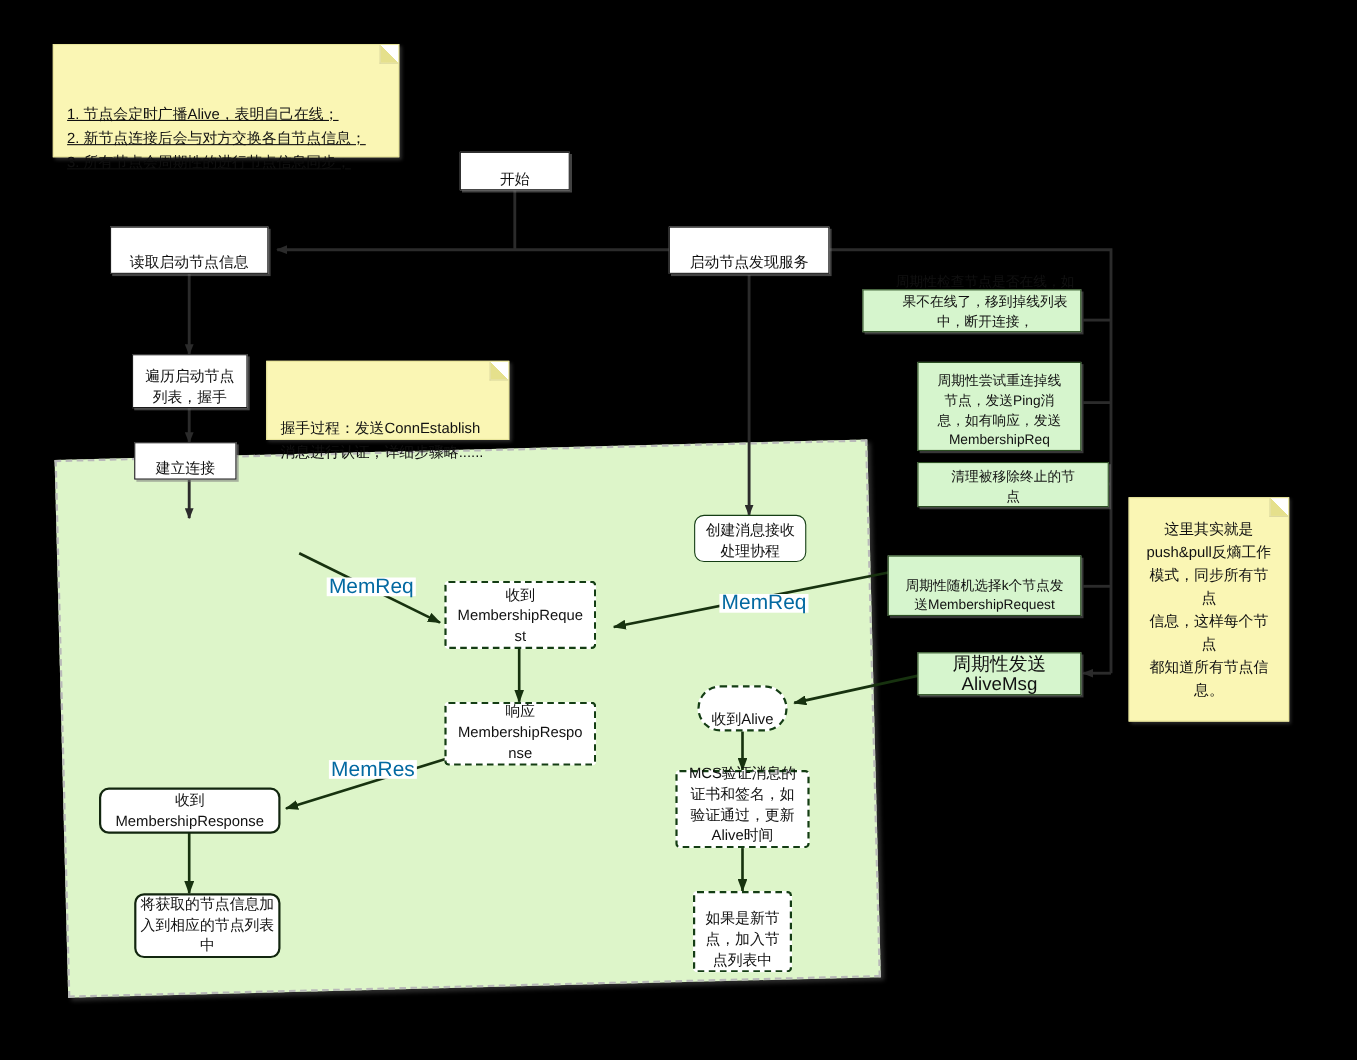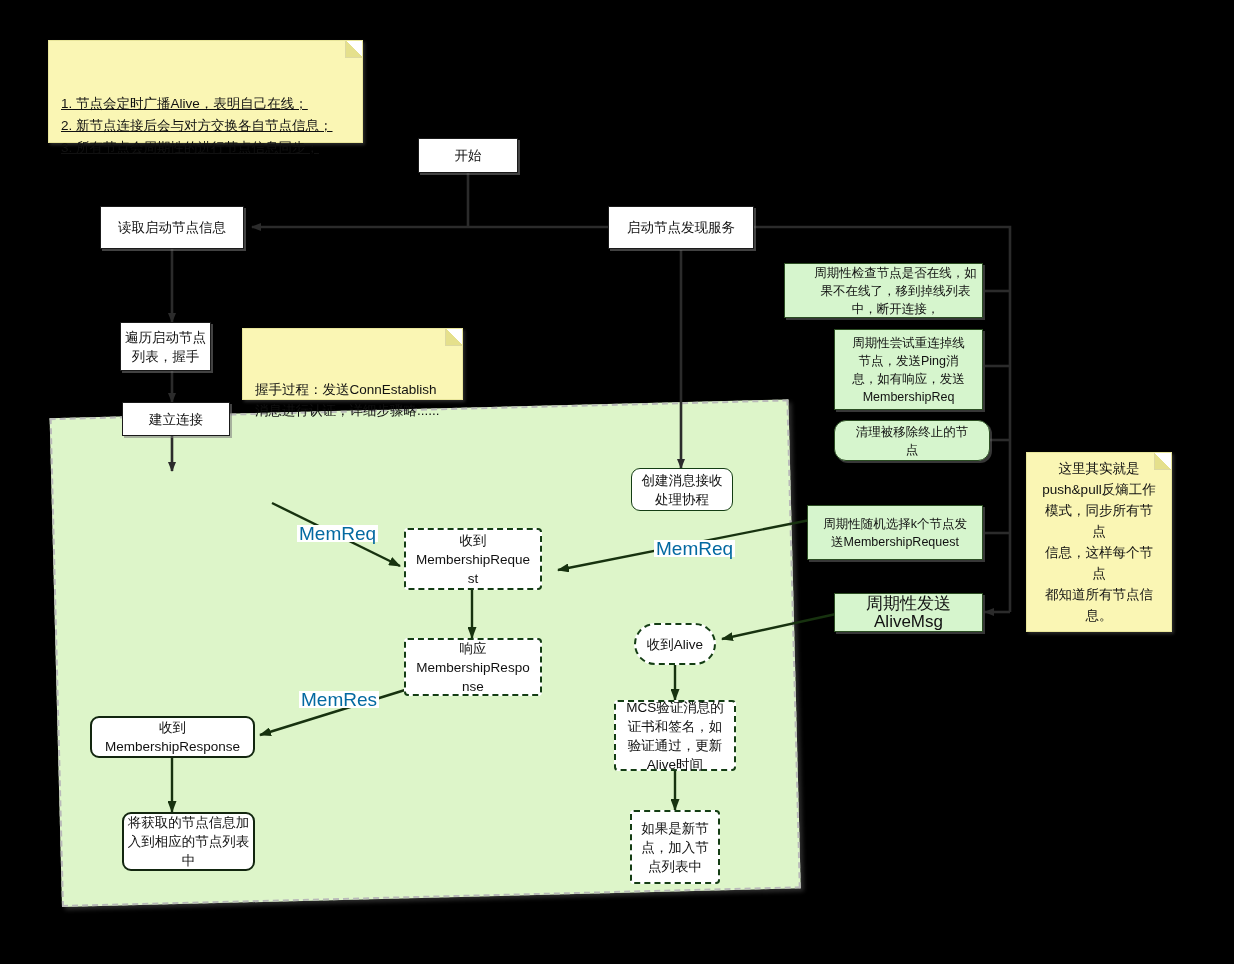--- a/index.html
+++ b/index.html
@@ -7,21 +7,21 @@
   body{
     width:1234px;height:964px;position:relative;overflow:hidden;
     font-family:"Liberation Sans","DejaVu Sans",sans-serif;
     color:#111;
   }
   #stage{position:absolute;left:0;top:0;width:1234px;height:964px;}
 
   
   .node{
     position:absolute;box-sizing:border-box;
-    display:flex;align-items:center;justify-content:center;text-align:center;
+    display:flex;align-items:flex-end;justify-content:center;text-align:center;
     font-size:13.5px;line-height:19px;
     white-space:pre-line;
   }
   
   .n-white{
     background:#ffffff;border:1.6px solid #1a1a1a;
     box-shadow:2px 2px 0 rgba(120,120,120,.55);
   }
   
   .n-green{
@@ -149,69 +149,69 @@
     </div>
 
     <div class="node n-white" style="left:100px;top:206px;width:144px;height:43px;">
       <span>读取启动节点信息</span>
     </div>
 
     <div class="node n-white" style="left:608px;top:206px;width:146px;height:43px;">
       <span>启动节点发现服务</span>
     </div>
 
-    <div class="node n-white" style="left:120px;top:322px;width:91px;height:49px;">
+    <div class="node n-white" style="left:120px;top:322px;width:105px;height:49px;">
       <span>遍历启动节点
 列表，握手</span>
     </div>
 
     <div class="note left" style="left:242px;top:328px;width:221px;height:72px;line-height:21px;">
       <span class="fold"></span>
       <span>握手过程：发送ConnEstablish
 消息进行认证，详细步骤略......</span>
     </div>
 
-    <div class="node n-white" style="left:122px;top:402px;width:108px;height:34px;">
+    <div class="node n-white" style="left:122px;top:402px;width:93px;height:34px;">
       <span>建立连接</span>
     </div>
 
 
     <div class="node n-round" style="left:631px;top:468px;width:102px;height:43px;">
       <span>创建消息接收
 处理协程</span>
     </div>
 
-    <div class="node n-green" style="left:784px;top:263px;width:199px;height:55px;font-size:12.5px;line-height:18px;padding-left:24px;">
+    <div class="node n-green" style="left:784px;top:263px;width:199px;height:39px;font-size:12.5px;line-height:18px;padding-left:24px;">
       <span>周期性检查节点是否在线，如
 果不在线了，移到掉线列表
 中，断开连接，</span>
     </div>
 
     <div class="node n-green" style="left:834px;top:329px;width:149px;height:81px;font-size:12.5px;line-height:18px;">
       <span>周期性尝试重连掉线
 节点，发送Ping消
 息，如有响应，发送
 MembershipReq</span>
     </div>
 
-    <div class="node n-green" style="left:834px;top:420px;width:156px;height:41px;font-size:12.5px;line-height:18px;border-radius:12px;">
+    <div class="node n-green" style="left:834px;top:420px;width:174px;height:41px;font-size:12.5px;line-height:18px;">
       <span>清理被移除终止的节
 点</span>
     </div>
 
     <div class="node n-green" style="left:807px;top:505px;width:176px;height:55px;font-size:12.5px;line-height:18px;">
       <span>周期性随机选择k个节点发
 送MembershipRequest</span>
     </div>
 
     <div class="node n-green" style="left:834px;top:593px;width:149px;height:39px;font-size:17px;line-height:18px;">
       <span>周期性发送AliveMsg</span>
     </div>
 
-    <div class="note center" style="left:1026px;top:452px;width:146px;height:180px;display:flex;align-items:center;justify-content:center;">
+    <div class="note center" style="left:1026px;top:452px;width:146px;height:204px;display:flex;align-items:center;justify-content:center;">
       <span class="fold"></span>
       <span>这里其实就是
 push&amp;pull反熵工作
 模式，同步所有节点
 信息，这样每个节点
 都知道所有节点信
 息。</span>
     </div>
 
     <div class="node n-dash" style="left:404px;top:528px;width:138px;height:62px;">

